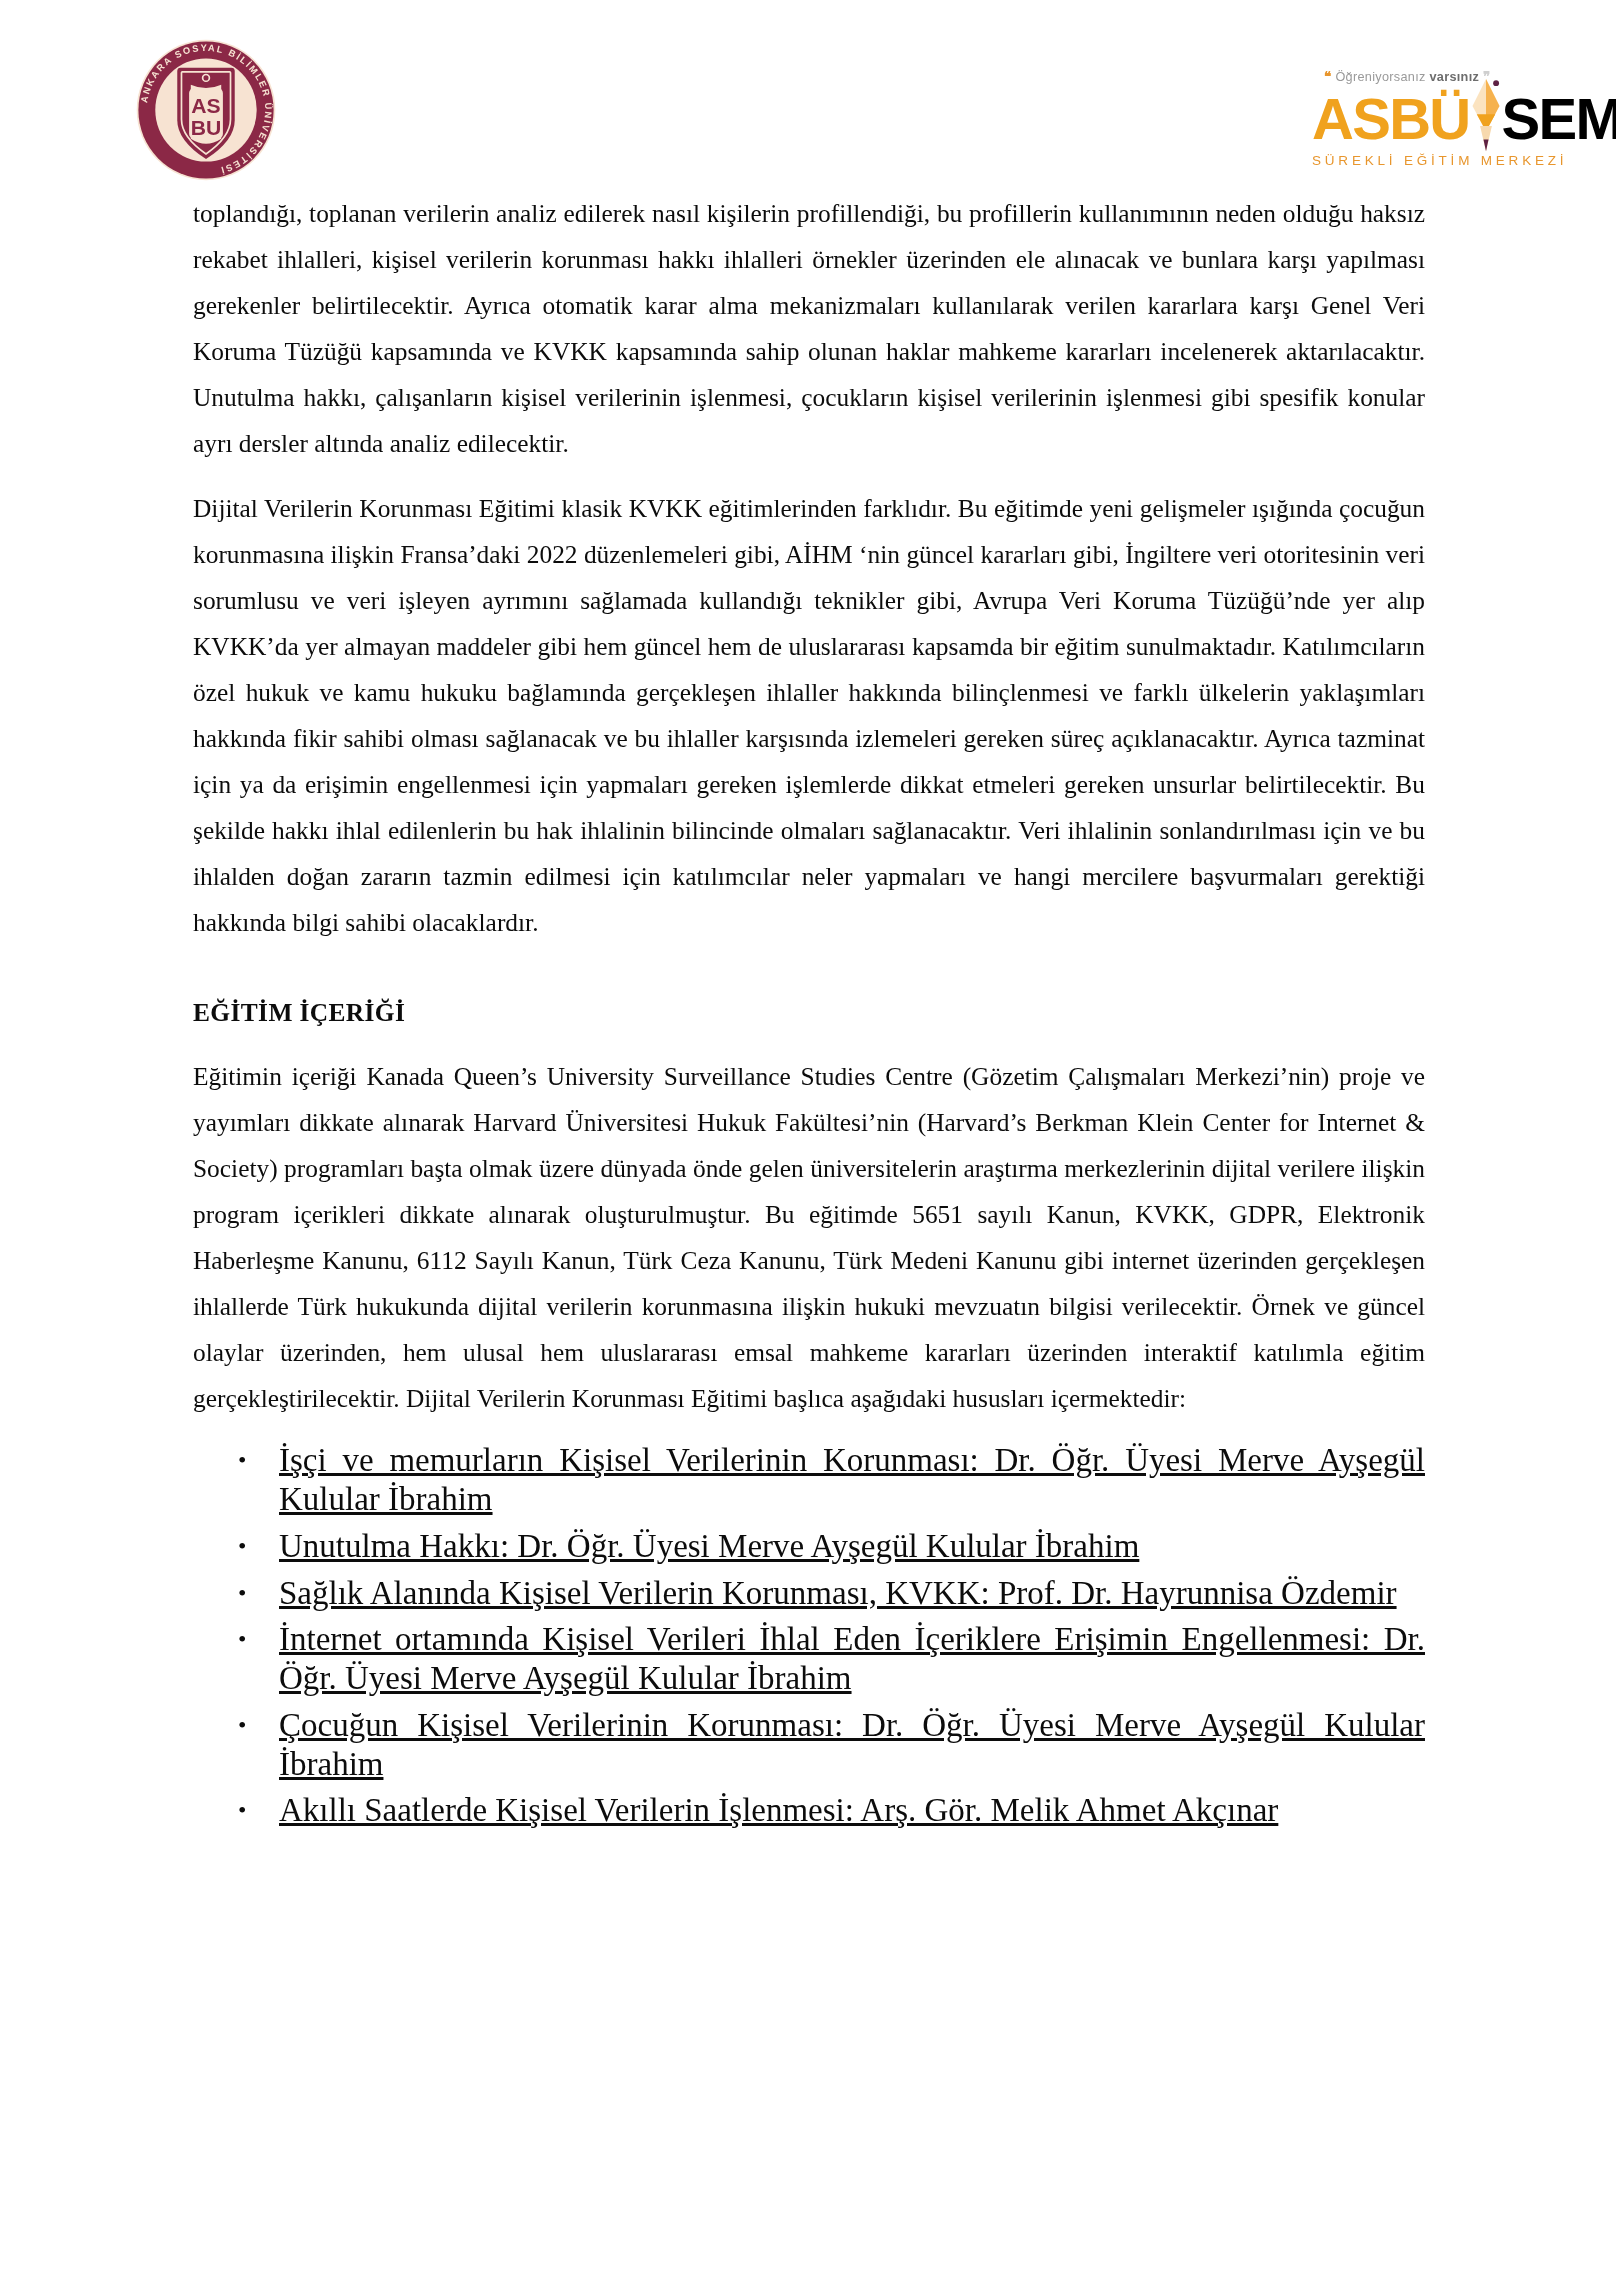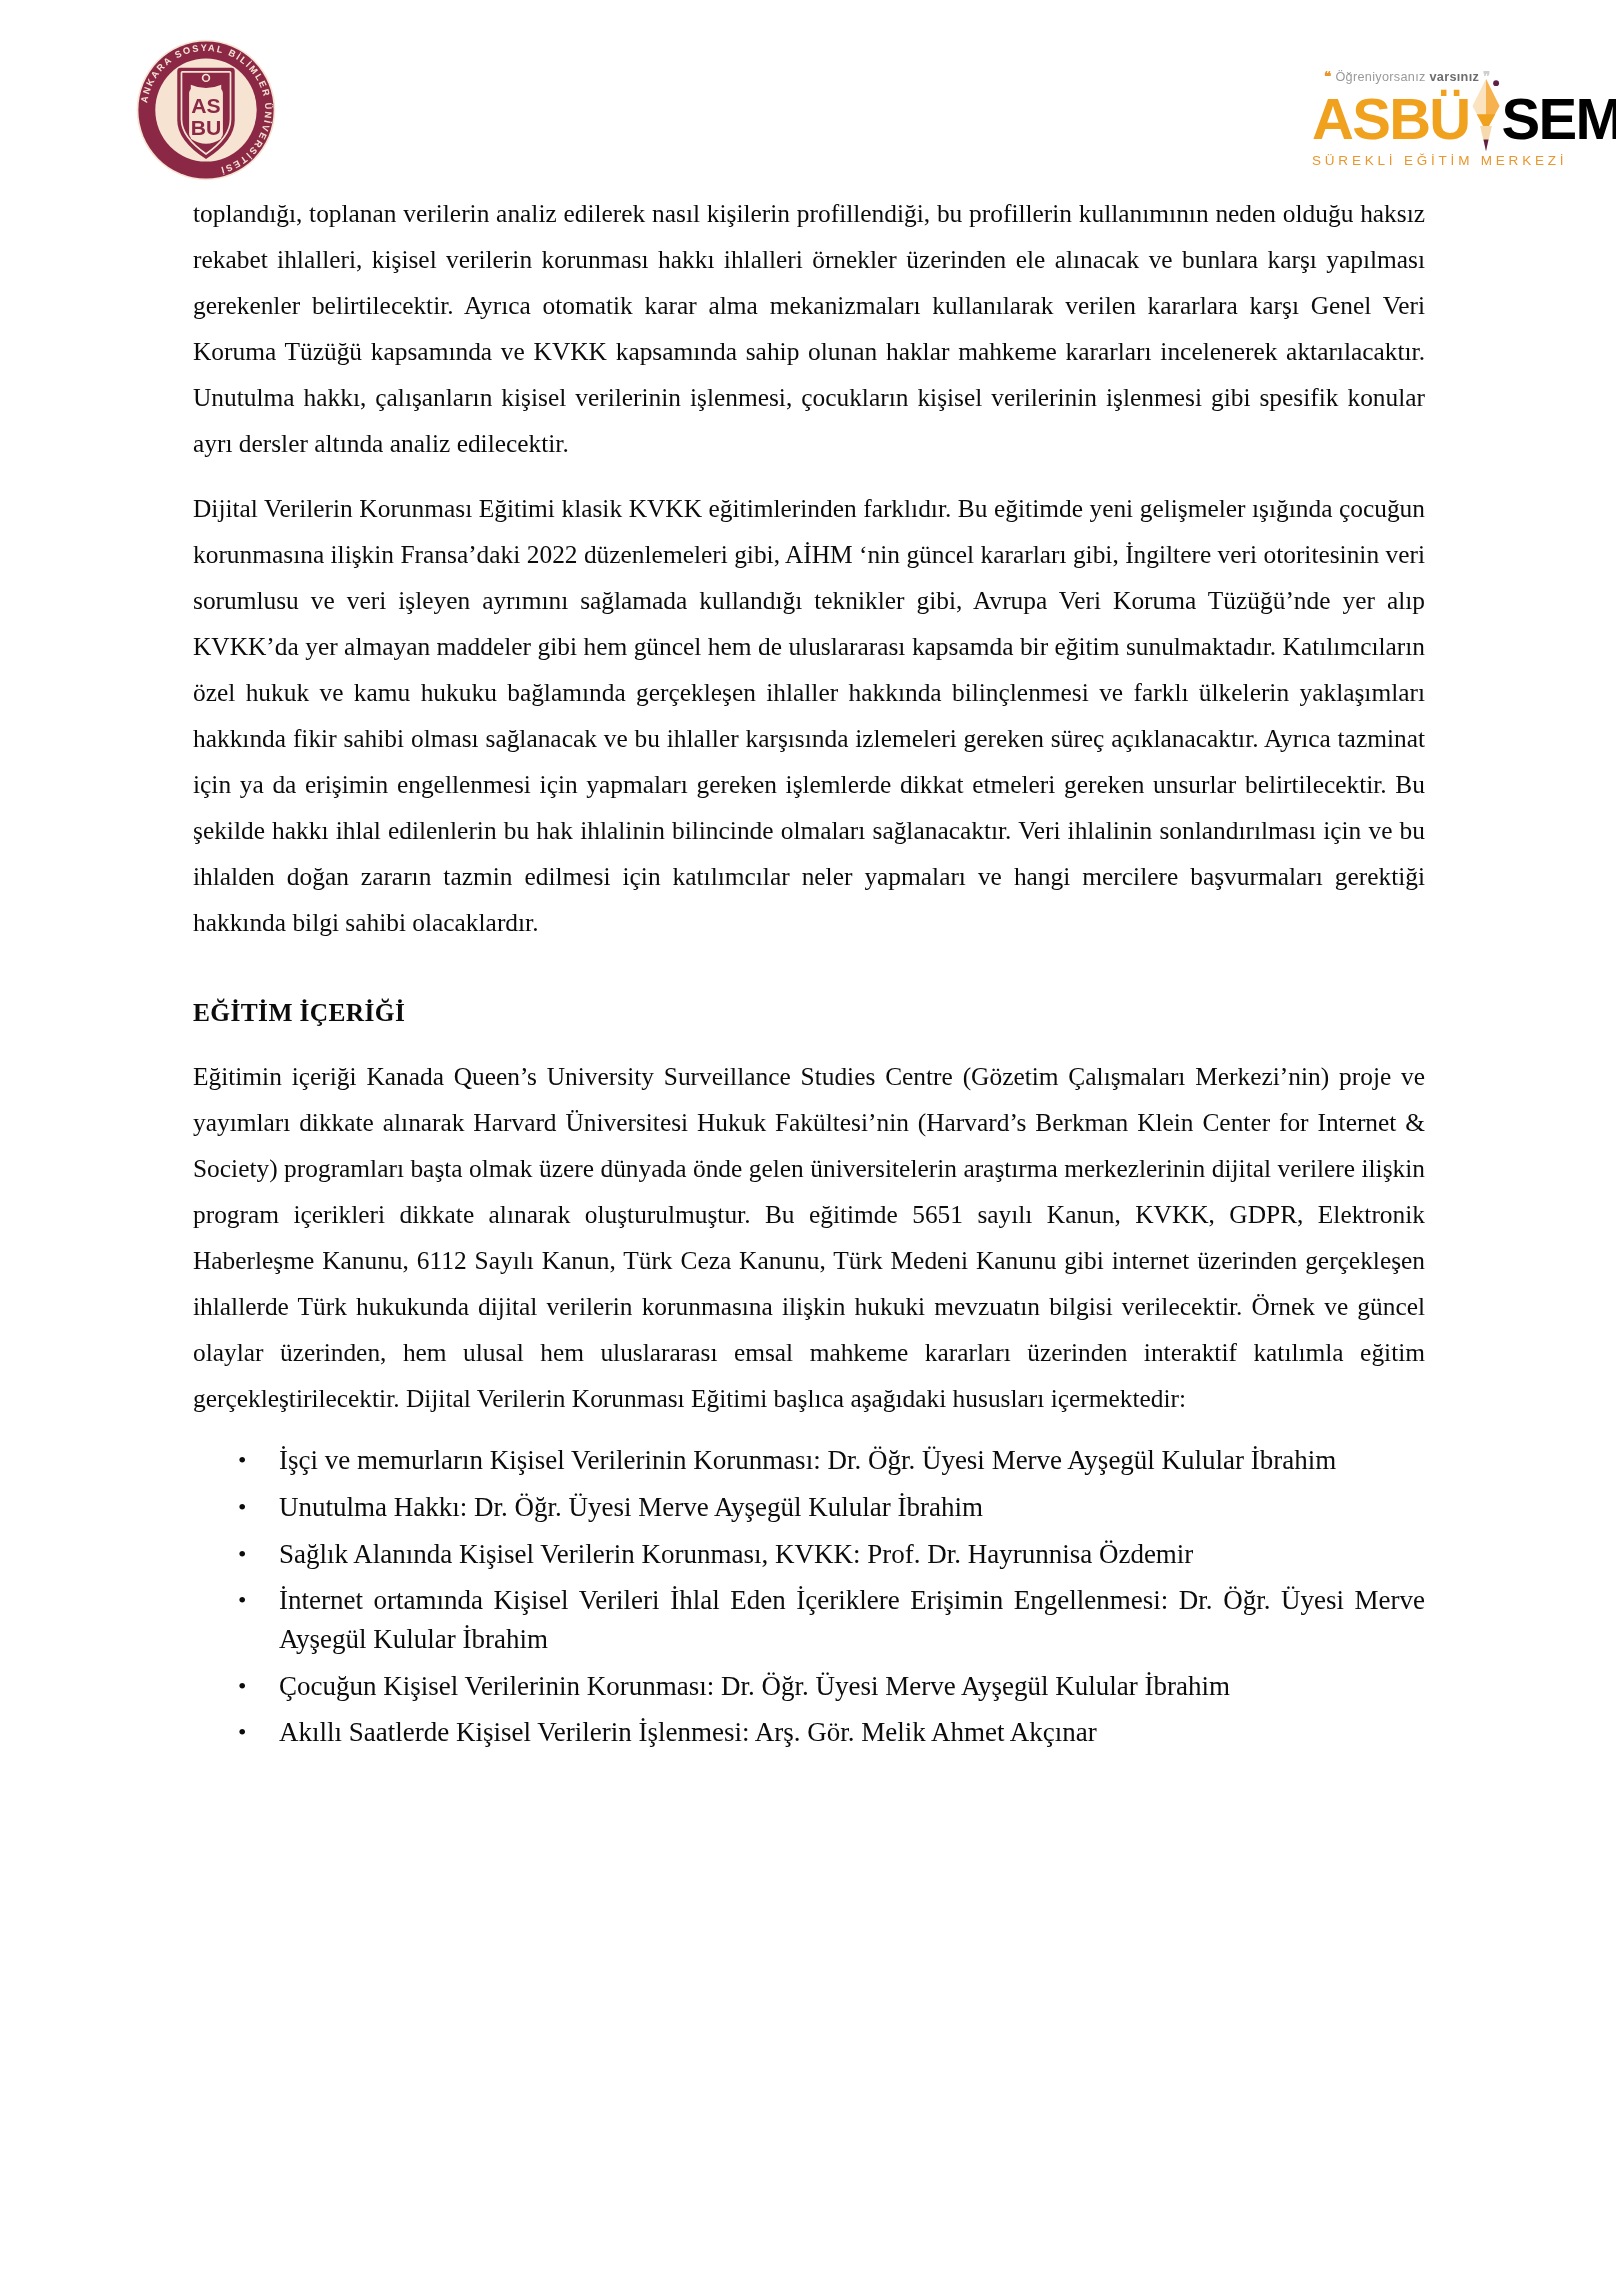--- a/index.html
+++ b/index.html
@@ -47,22 +47,22 @@
   }
   .section-heading{
     font-size:25.4px;line-height:46px;font-weight:bold;
     margin:44px 0 18.6px 0;letter-spacing:0.4px;
   }
   ul.topics{
     list-style:none;margin:20.3px 0 0 0;padding:0 0 0 86px;
   }
   ul.topics li{
     position:relative;
-    font-size:27px;line-height:39px;
-    text-align:justify;margin-bottom:7.6px;
+    font-size:33px;line-height:39px;
+    text-align:justify;margin-bottom:7.6px;text-decoration:underline;
   }
   ul.topics li::before{
     content:"•";
     position:absolute;left:-41px;top:0;
     font-size:24px;line-height:39px;color:#0c0c0c;
   }
 </style>
 </head>
 <body>
 

